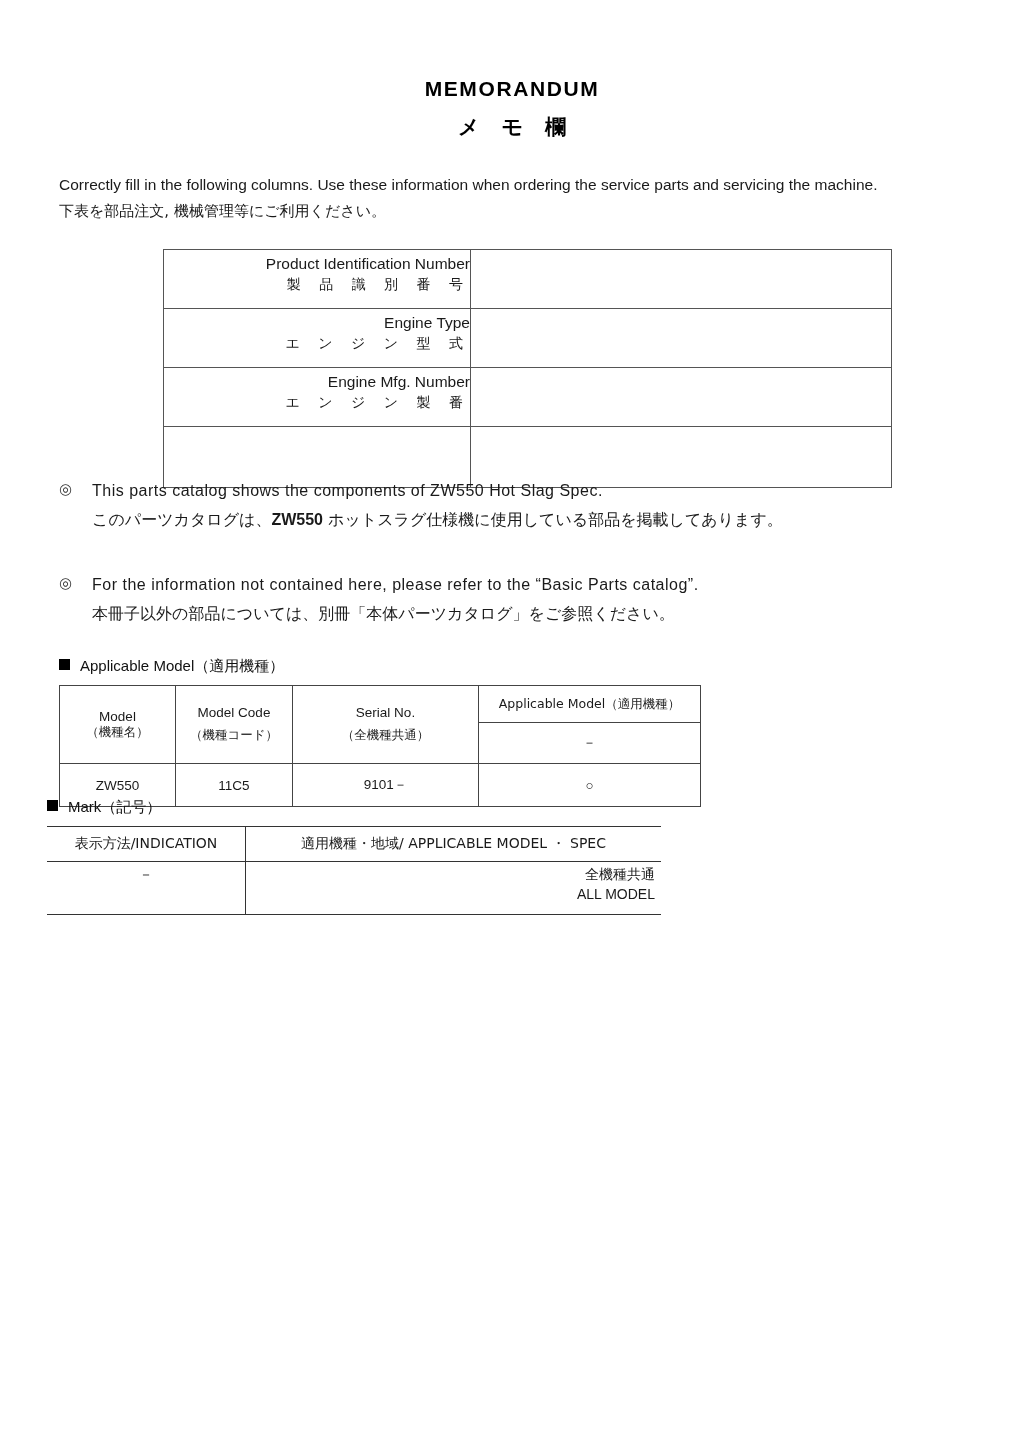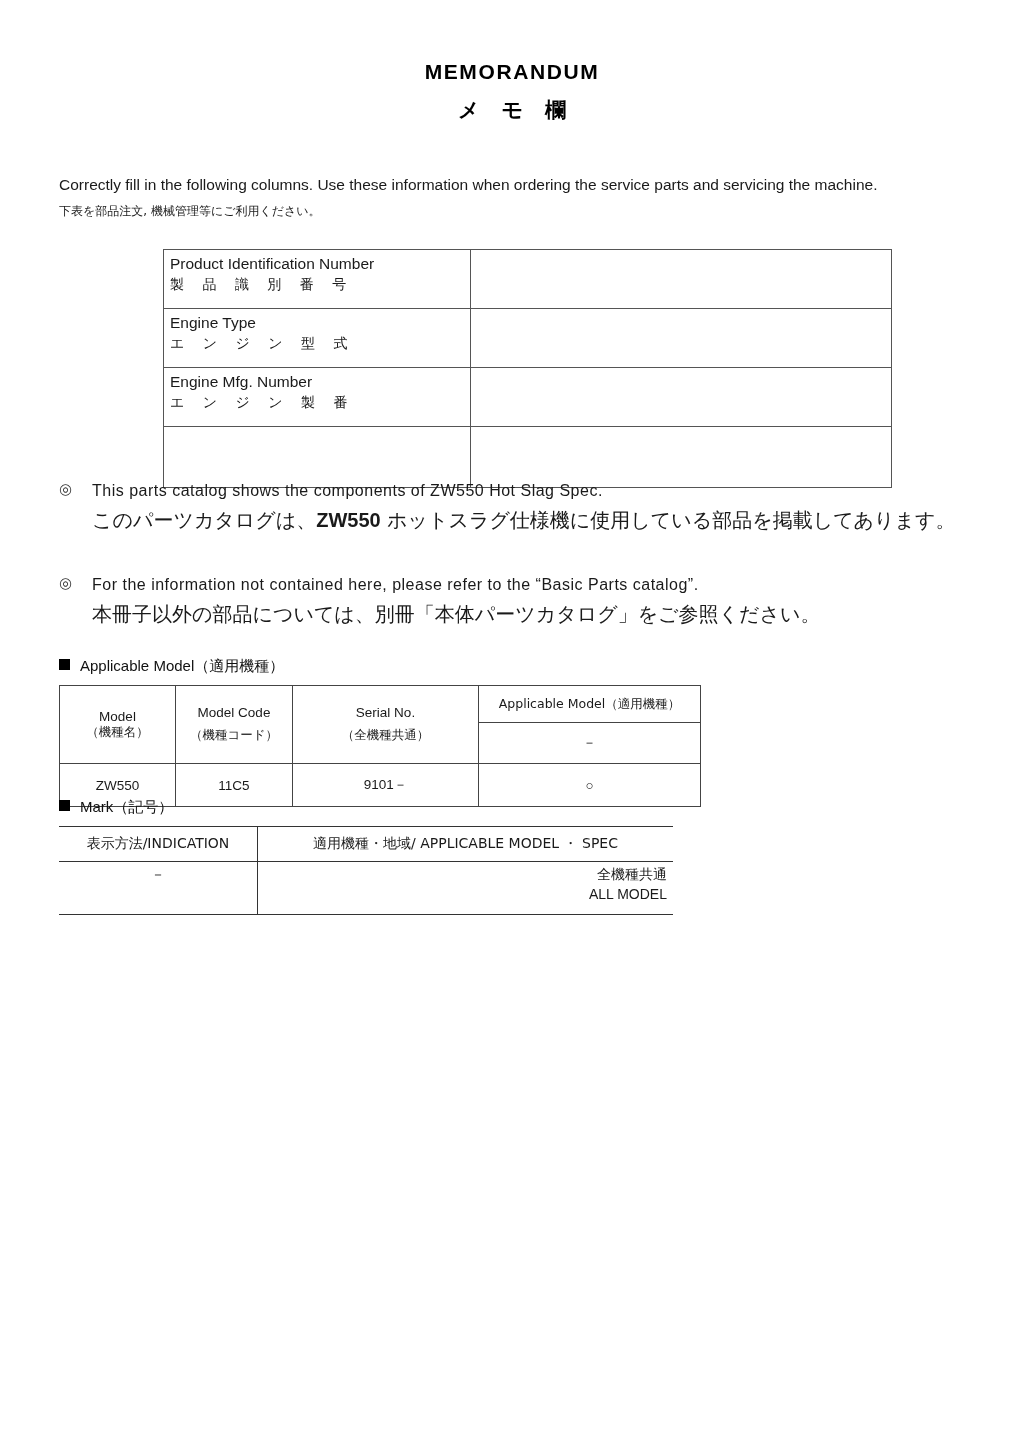--- a/index.html
+++ b/index.html
@@ -18,21 +18,21 @@
 
   .page {
     position: relative;
     width: 1024px;
     height: 1448px;
   }
 
   
   .title-block {
     position: absolute;
-    top: 60px;
+    top: 77px;
     left: 0;
     width: 1024px;
     text-align: center;
   }
   .title-en {
     font-size: 21px;
     font-weight: bold;
     letter-spacing: 1.6px;
     color: #000;
   }
@@ -54,41 +54,42 @@
     width: 920px;
   }
   .intro-en {
     font-size: 15.5px;
     line-height: 20px;
     color: #1a1a1a;
     white-space: nowrap;
   }
   .intro-jp {
     margin-top: 6px;
-    font-size: 12px;
+    font-size: 15px;
     line-height: 20px;
     font-family: "DejaVu Sans", "Liberation Sans", sans-serif;
     color: #1a1a1a;
     white-space: nowrap;
   }
 
   
   .memo-table {
     position: absolute;
     top: 249px;
     left: 163px;
     width: 714px;
     border-collapse: collapse;
     table-layout: fixed;
   }
   .memo-table td {
     border: 1.4px solid #555;
     height: 50px;
     vertical-align: top;
     padding: 4px 0 4px 6px;
+    text-align: right;
   }
   .memo-table td.label-col { width: 300px; }
   .memo-table td.value-col { width: 414px; }
   .memo-lbl-en {
     font-size: 15.5px;
     line-height: 20px;
     color: #1a1a1a;
     white-space: nowrap;
   }
   .memo-lbl-jp {
@@ -124,21 +125,21 @@
     margin-left: 33px;
     font-size: 16px;
     line-height: 22px;
     letter-spacing: 0.5px;
     color: #1a1a1a;
     white-space: nowrap;
   }
   .note-jp {
     margin-left: 33px;
     margin-top: 6px;
-    font-size: 20px;
+    font-size: 16px;
     line-height: 24px;
     font-family: "DejaVu Sans", "Liberation Sans", sans-serif;
     color: #1a1a1a;
     white-space: nowrap;
   }
   .note-jp .lat { font-family: "Liberation Sans", sans-serif; font-weight: bold; }
 
   
   .section-head {
     font-size: 15px;
@@ -190,21 +191,21 @@
   .am-data-cell { height: 34px; }
   .am-circle {
     font-family: "DejaVu Sans", sans-serif;
     font-size: 15px;
   }
 
   
   .mark-wrap {
     position: absolute;
     top: 798px;
-    left: 59px;
+    left: 47px;
   }
   .mark-table {
     margin-top: 9px;
     width: 589px;
     border-collapse: collapse;
     table-layout: fixed;
   }
   .mark-table td {
     font-size: 14px;
     color: #1a1a1a;

